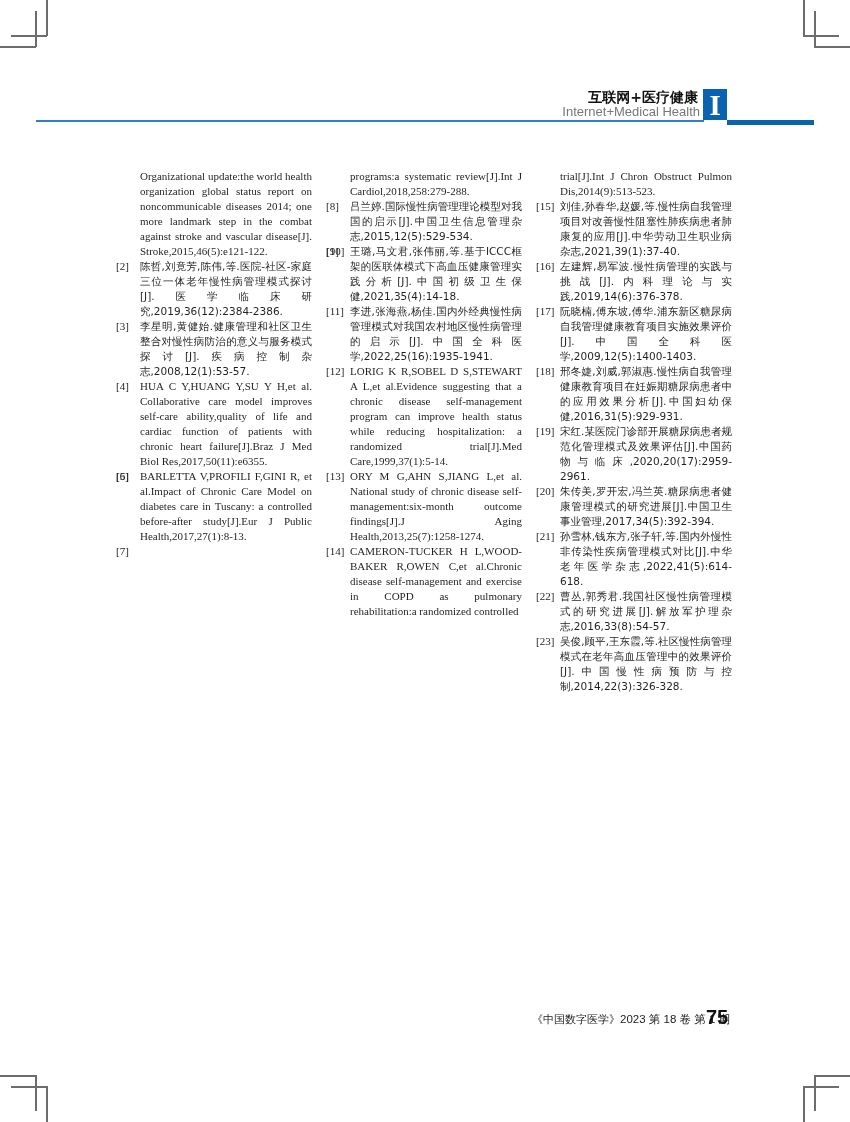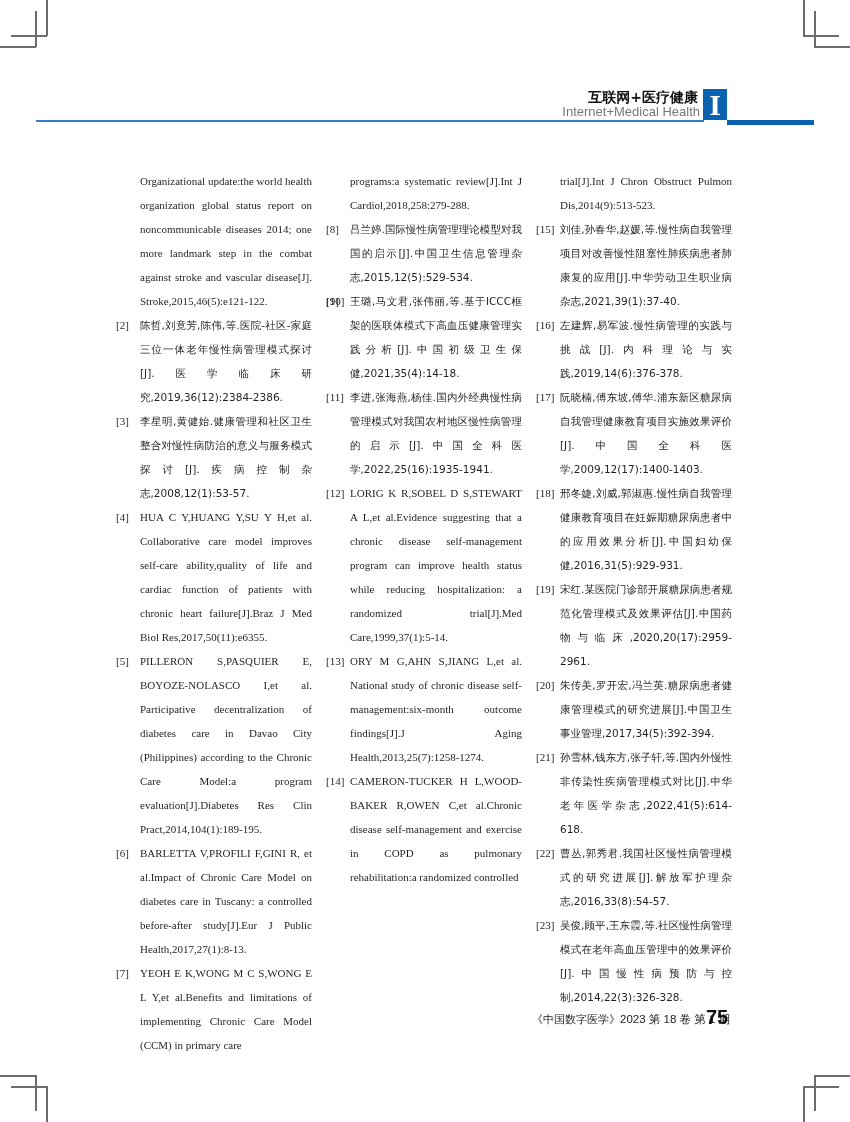--- a/index.html
+++ b/index.html
@@ -14,21 +14,21 @@
   .header-block { position: absolute; left: 703px; top: 89px; width: 24px; height: 31px; background: #0a62b0;
     color: #fff; font-family: "Liberation Serif", serif; font-weight: bold; font-size: 30px; line-height: 31px; text-align: center; }
   .header-cn { position: absolute; right: 152px; top: 89px; font-family: "DejaVu Sans", sans-serif; font-weight: bold;
     font-size: 14px; color: #111; letter-spacing: 0px; white-space: nowrap; }
   .header-en { position: absolute; right: 150px; top: 104px; font-family: "Liberation Sans", sans-serif;
     font-size: 13px; color: #777; white-space: nowrap; }
   .col { position: absolute; top: 169px; width: 196px; }
   .col1 { left: 116px; }
   .col2 { left: 326px; }
   .col3 { left: 536px; }
-  .ref { position: relative; padding-left: 24px; font-size: 11px; line-height: 24px; text-align: justify; text-align-last: left; }
+  .ref { position: relative; padding-left: 24px; font-size: 11px; line-height: 15px; text-align: justify; text-align-last: left; }
   .ref .num { position: absolute; left: 0; top: 0; }
   .ref .txt { display: block; }
   .cjk { font-family: "DejaVu Sans", sans-serif; font-size: 10.5px; }
   .footer { position: absolute; right: 120px; top: 1012px; font-family: "Liberation Sans", sans-serif; font-size: 11.5px; color: #222; white-space: nowrap; }
   .footer .jn { font-family: "DejaVu Sans", sans-serif; font-size: 11px; }
   .page-num { position: absolute; left: 706px; top: 1006px; font-family: "Liberation Sans", sans-serif; font-weight: bold; font-size: 20px; color: #111; }
 </style>
 </head>
 <body>
 
@@ -70,29 +70,27 @@
     <div class="ref">
       <span class="num">[3]</span>
       <span class="txt cjk">李星明,黄健始.健康管理和社区卫生整合对慢性病防治的意义与服务模式探讨[J].疾病控制杂志,2008,12(1):53-57.</span>
     </div>
     <div class="ref">
       <span class="num">[4]</span>
       <span class="txt">HUA C Y,HUANG Y,SU Y H,et al. Collaborative care model improves self-care ability,quality of life and cardiac function of patients with chronic heart failure[J].Braz J Med Biol Res,2017,50(11):e6355.</span>
     </div>
     <div class="ref">
       <span class="num">[5]</span>
-      <span class="txt">PILLERON S,PASQUIER E, BOYOZE-NOLASCO I,et al. Participative decentralization of diabetes care in Davao City (Philippines) according to the Chronic Care Model:a program evaluation[J].Diabetes Res Clin Pract,2014,104(1):189-195.</span>
     </div>
     <div class="ref">
       <span class="num">[6]</span>
       <span class="txt">BARLETTA V,PROFILI F,GINI R, et al.Impact of Chronic Care Model on diabetes care in Tuscany: a controlled before-after study[J].Eur J Public Health,2017,27(1):8-13.</span>
     </div>
     <div class="ref">
       <span class="num">[7]</span>
-      <span class="txt">YEOH E K,WONG M C S,WONG E L Y,et al.Benefits and limitations of implementing Chronic Care Model (CCM) in primary care</span>
     </div>
   </div>
 <div class="col col2" id="col1">
     <div class="ref">
       <span class="num"></span>
       <span class="txt">programs:a systematic review[J].Int J Cardiol,2018,258:279-288.</span>
     </div>
     <div class="ref">
       <span class="num">[8]</span>
       <span class="txt cjk">吕兰婷.国际慢性病管理理论模型对我国的启示[J].中国卫生信息管理杂志,2015,12(5):529-534.</span>
@@ -129,21 +127,21 @@
     <div class="ref">
       <span class="num">[15]</span>
       <span class="txt cjk">刘佳,孙春华,赵媛,等.慢性病自我管理项目对改善慢性阻塞性肺疾病患者肺康复的应用[J].中华劳动卫生职业病杂志,2021,39(1):37-40.</span>
     </div>
     <div class="ref">
       <span class="num">[16]</span>
       <span class="txt cjk">左建辉,易军波.慢性病管理的实践与挑战[J].内科理论与实践,2019,14(6):376-378.</span>
     </div>
     <div class="ref">
       <span class="num">[17]</span>
-      <span class="txt cjk">阮晓楠,傅东坡,傅华.浦东新区糖尿病自我管理健康教育项目实施效果评价[J].中国全科医学,2009,12(17):1400-1403.</span>
+      <span class="txt cjk">阮晓楠,傅东坡,傅华.浦东新区糖尿病自我管理健康教育项目实施效果评价[J].中国全科医学,2009,12(5):1400-1403.</span>
     </div>
     <div class="ref">
       <span class="num">[18]</span>
       <span class="txt cjk">邢冬婕,刘威,郭淑惠.慢性病自我管理健康教育项目在妊娠期糖尿病患者中的应用效果分析[J].中国妇幼保健,2016,31(5):929-931.</span>
     </div>
     <div class="ref">
       <span class="num">[19]</span>
       <span class="txt cjk">宋红.某医院门诊部开展糖尿病患者规范化管理模式及效果评估[J].中国药物与临床,2020,20(17):2959-2961.</span>
     </div>
     <div class="ref">

